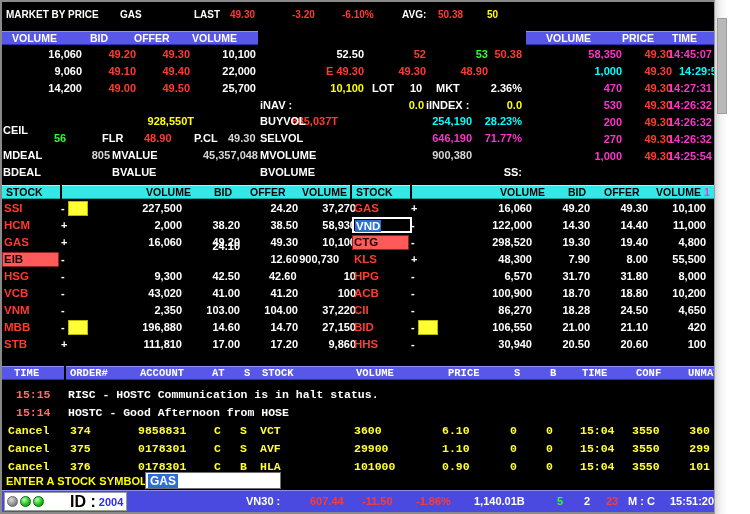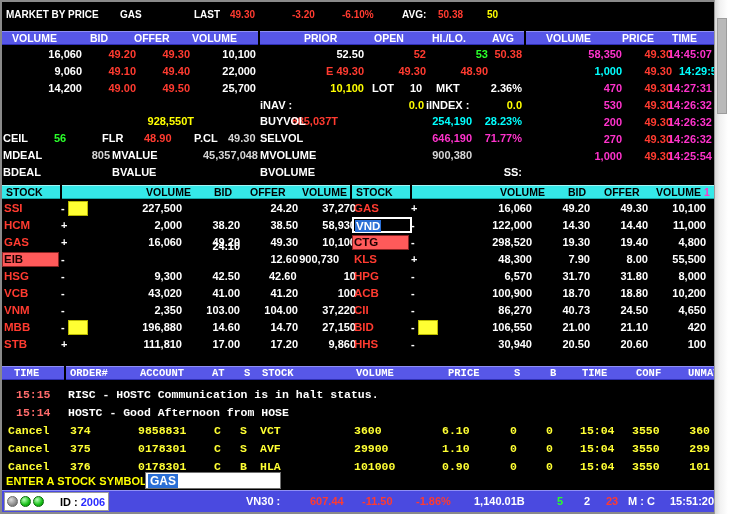--- a/index.html
+++ b/index.html
@@ -121,21 +121,21 @@
   }
   #id-chip {
     position: absolute; left: 2px; top: 1px; height: 19px;
     background: #ffffff; border: 1px solid #9a9a9a;
     padding: 0 3px 0 2px;
     display: flex; align-items: center;
   }
   .led { width: 11px; height: 11px; border-radius: 50%; margin-right: 2px; }
   .led-g { background: radial-gradient(circle at 35% 30%, #b9ffb9, #17c017 60%, #0a7a0a); border: 1px solid #0a6a0a; }
   .led-d { background: radial-gradient(circle at 35% 30%, #dcdcdc, #8e8e8e 60%, #5a5a5a); border: 1px solid #6a6a6a; }
-  #id-chip .lbl { color: #000000; font-weight: bold; font-size: 11px; margin-left: 2px; padding-left: 12px; }
+  #id-chip .lbl { color: #000000; font-weight: bold; font-size: 16px; margin-left: 12px; padding-left: 12px; }
   #id-chip .val { color: #2a2aff; font-weight: bold; font-size: 11px; margin-left: 3px; }
   #statusbar .sb { position: absolute; top: 4px; white-space: nowrap; font-weight: bold; font-size: 11px; }
 
   .sep-v { position: absolute; width: 2px; background: #000000; }
 </style>
 </head>
 <body>
 
 <div id="app">
 
@@ -151,26 +151,20 @@
     <span class="t c-yellow" style="left:485px;">50</span>
   </div>
 
   <div class="hdr" style="left:0px; top:29px; width:256px;">
     <span style="left:10px;">VOLUME</span>
     <span style="left:88px;">BID</span>
     <span style="left:132px;">OFFER</span>
     <span style="left:190px;">VOLUME</span>
   </div>
   <div class="sep-v" style="left:256px; top:29px; height:14px;"></div>
-  <div class="hdr" style="left:258px; top:29px; width:264px;">
-    <span style="left:44px;">PRIOR</span>
-    <span style="left:114px;">OPEN</span>
-    <span style="left:172px;">HI./LO.</span>
-    <span style="left:232px;">AVG</span>
-  </div>
   <div class="sep-v" style="left:522px; top:29px; height:14px;"></div>
   <div class="hdr" style="left:524px; top:29px; width:188px;">
     <span style="left:20px;">VOLUME</span>
     <span style="left:96px;">PRICE</span>
     <span style="left:146px;">TIME</span>
   </div>
 
   <div>
     <div class="cell r c-white" style="left:0px;   top:46px; width:80px;">16,060</div>
     <div class="cell r c-red" style="left:82px;  top:46px; width:52px;">49.20</div>
@@ -208,21 +202,21 @@
     <div class="cell r c-yellow" style="left:300px; top:97px; width:122px;">0.0</div>
     <div class="cell c-white" style="left:424px; top:97px;">iINDEX :</div>
     <div class="cell r c-yellow" style="left:462px; top:97px; width:58px;">0.0</div>
 
     <div class="cell r c-yellow" style="left:0px;   top:113px; width:192px;">928,550T</div>
     <div class="cell r c-red" style="left:196px; top:113px; width:140px;">885,037T</div>
     <div class="cell c-white" style="left:258px; top:113px;">BUYVOL</div>
     <div class="cell r c-cyan" style="left:360px; top:113px; width:110px;">254,190</div>
     <div class="cell r c-cyan" style="left:462px; top:113px; width:58px;">28.23%</div>
 
-    <div class="cell c-white" style="left:1px;   top:130px;">CEIL</div>
+    <div class="cell c-white" style="left:1px;   top:122px;">CEIL</div>
     <div class="cell c-green" style="left:52px;  top:130px;">56</div>
     <div class="cell c-white" style="left:100px; top:130px;">FLR</div>
     <div class="cell c-red" style="left:142px; top:130px;">48.90</div>
     <div class="cell c-white" style="left:192px; top:130px;">P.CL</div>
     <div class="cell c-gray" style="left:226px; top:130px;">49.30</div>
     <div class="cell c-white" style="left:258px; top:130px;">SELVOL</div>
     <div class="cell r c-mag" style="left:360px; top:130px; width:110px;">646,190</div>
     <div class="cell r c-mag" style="left:462px; top:130px; width:58px;">71.77%</div>
 
     <div class="cell c-white" style="left:1px;   top:147px;">MDEAL</div>
@@ -394,21 +388,21 @@
       <div class="stk-name" style="left: 352px; top: 285px;">ACB</div>
       <div class="cell c-white" style="left: 409px; top: 285px;">-</div>
       <div class="cell r c-white" style="left: 446px; top: 285px; width: 84px;">100,900</div>
       <div class="cell r c-white" style="left: 532px; top: 285px; width: 56px;">18.70</div>
       <div class="cell r c-white" style="left: 588px; top: 285px; width: 58px;">18.80</div>
       <div class="cell r c-white" style="left: 636px; top: 285px; width: 68px;">10,200</div>
       <div style="position: absolute; left: 350px; top: 302px; width: 355px; height: 16px;"></div>
       <div class="stk-name" style="left: 352px; top: 302px;">CII</div>
       <div class="cell c-white" style="left: 409px; top: 302px;">-</div>
       <div class="cell r c-white" style="left: 446px; top: 302px; width: 84px;">86,270</div>
-      <div class="cell r c-white" style="left: 532px; top: 302px; width: 56px;">40.73</div>
+      <div class="cell r c-white" style="left: 532px; top: 302px; width: 56px;">18.28</div>
       <div class="cell r c-white" style="left: 588px; top: 302px; width: 58px;">24.50</div>
       <div class="cell r c-white" style="left: 636px; top: 302px; width: 68px;">4,650</div>
       <div style="position: absolute; left: 350px; top: 319px; width: 355px; height: 16px;"></div>
       <div class="stk-name" style="left: 352px; top: 319px;">BID</div>
       <div class="flagbox" style="left: 416px; top: 318px; background: rgb(255, 255, 51); border: 1px solid rgb(184, 184, 0);"></div>
       <div class="cell c-white" style="left: 409px; top: 319px;">-</div>
       <div class="cell r c-white" style="left: 446px; top: 319px; width: 84px;">106,550</div>
       <div class="cell r c-white" style="left: 532px; top: 319px; width: 56px;">21.00</div>
       <div class="cell r c-white" style="left: 588px; top: 319px; width: 58px;">21.10</div>
       <div class="cell r c-white" style="left: 636px; top: 319px; width: 68px;">420</div>
@@ -490,21 +484,21 @@
   <div id="symbol-input">
     <span id="symbol-val">GAS</span>
   </div>
 
   <div id="statusbar">
     <div id="id-chip">
       <span class="led led-d"></span>
       <span class="led led-g"></span>
       <span class="led led-g"></span>
       <span class="lbl">ID :</span>
-      <span class="val">2006</span>
+      <span class="val">2004</span>
     </div>
     <span class="sb c-white" style="left:244px;">VN30 :</span>
     <span class="sb c-red" style="left:300px;padding-left:8px;">607.44</span>
     <span class="sb c-red" style="left:360px;">-11.50</span>
     <span class="sb c-red" style="left:414px;">-1.86%</span>
     <span class="sb c-white" style="left:472px;">1,140.01B</span>
     <span class="sb c-green" style="left:555px;">5</span>
     <span class="sb c-white" style="left:582px;">2</span>
     <span class="sb c-red" style="left:604px;">23</span>
     <span class="sb c-white" style="left:626px;">M : C</span>

